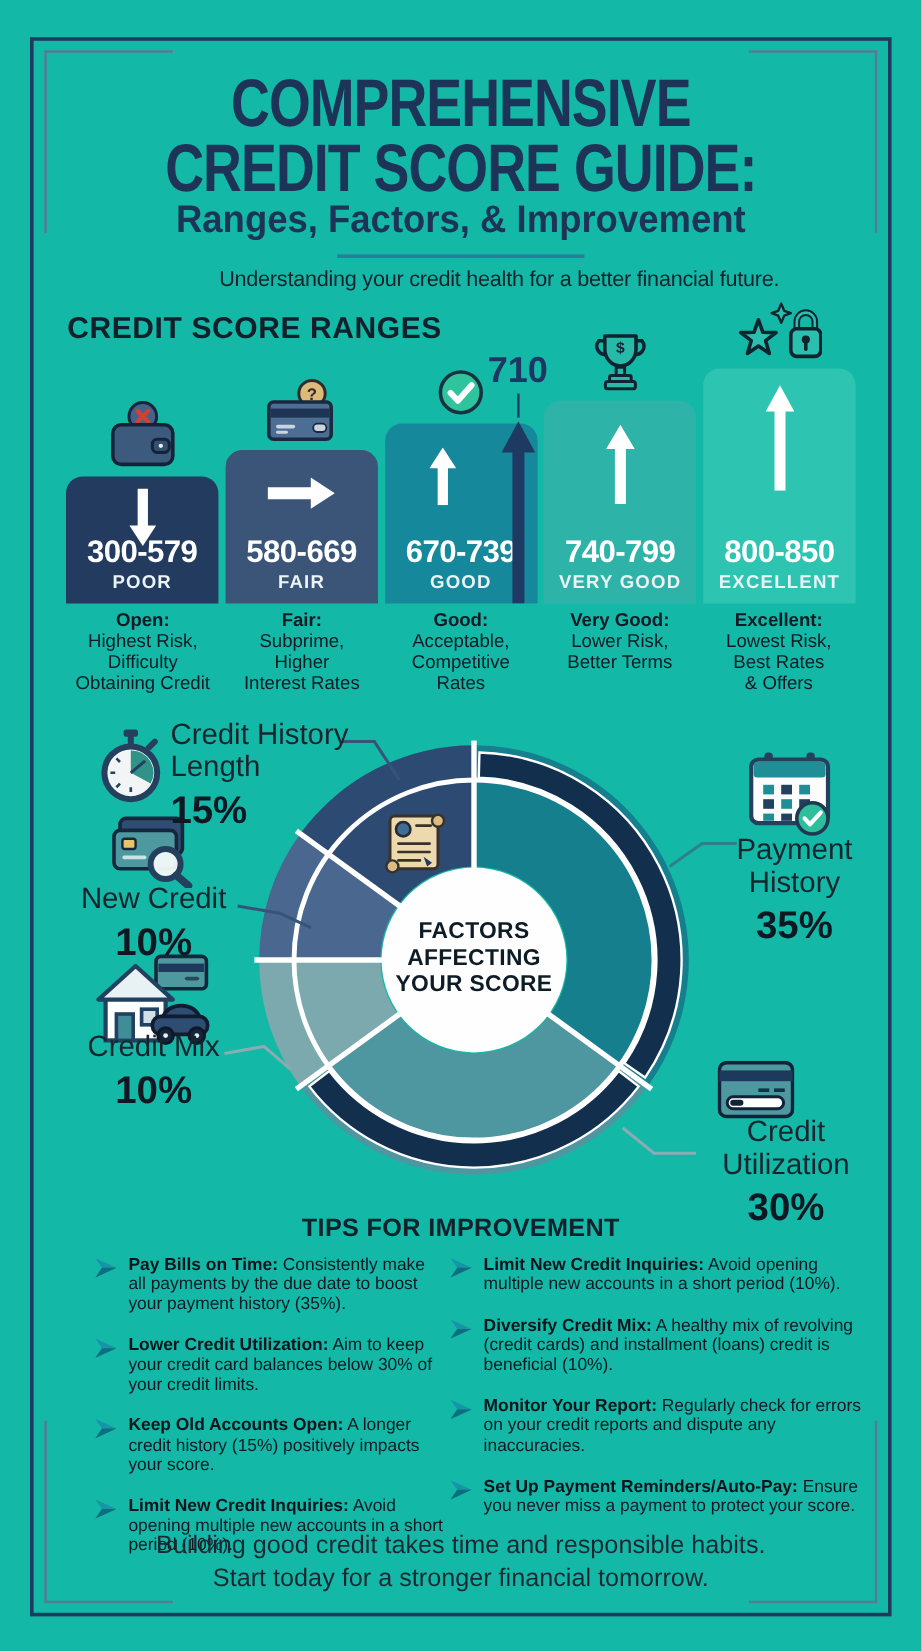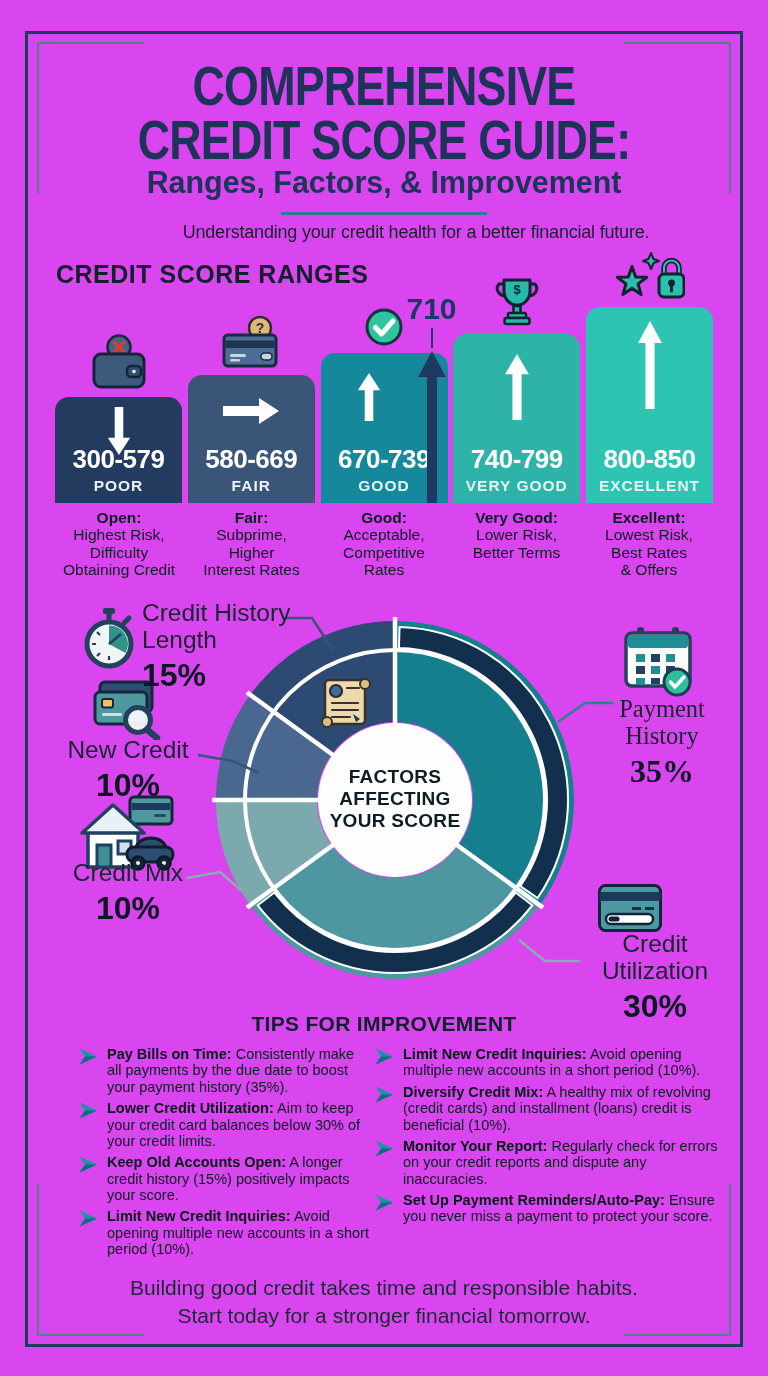--- a/index.html
+++ b/index.html
@@ -1,16 +1,16 @@
 <!DOCTYPE html>
 <html><head>
 <meta charset="utf-8">
 <style>
   html,body{margin:0;padding:0;background:#ecf4f5;}
-  .page{position:relative;width:768px;height:1376px;background:#d946ef;overflow:hidden;
+  .page{position:relative;width:768px;height:1376px;background:#14b8a6;overflow:hidden;
         font-family:"Liberation Sans",sans-serif;color:#13202c;}
   .pre{white-space:pre-line;}
   
   .frame{position:absolute;left:25px;top:31px;right:25px;bottom:29px;border:3px solid #1e3a5f;}
   .bk{position:absolute;width:105px;height:150px;border-color:#587a93;border-style:solid;}
   .bk.tl{left:37px;top:42px;border-width:2px 0 0 2px;}
   .bk.tr{right:37px;top:42px;border-width:2px 2px 0 0;}
   .bk.bl{left:37px;bottom:40px;border-width:0 0 2px 2px;}
   .bk.br{right:37px;bottom:40px;border-width:0 2px 2px 0;}
   
@@ -46,28 +46,28 @@
   
   .donut-svg{position:absolute;left:205px;top:610px;}
   .center-text{position:absolute;left:300px;top:766px;width:190px;text-align:center;
                font-size:19px;font-weight:800;line-height:1.16;letter-spacing:0.3px;color:#0e1c26;}
   .legend{position:absolute;}
   .legend .lname{font-size:24.5px;font-weight:500;line-height:1.1;color:#18242e;}
   .legend .lpct{font-size:32px;font-weight:800;color:#0d1822;margin-top:3px;}
   .lg-chl{left:142px;top:600px;text-align:left;}
   .lg-nc{left:38px;top:737px;width:180px;text-align:center;}
   .lg-cm{left:38px;top:860px;width:180px;text-align:center;}
-  .lg-ph{left:572px;top:696px;width:180px;text-align:center;font-family:Liberation Serif, serif;}
+  .lg-ph{left:572px;top:696px;width:180px;text-align:center;}
   .lg-cu{left:562px;top:931px;width:186px;text-align:center;}
   .licon{position:absolute;}
   .connectors{position:absolute;left:0;top:595px;pointer-events:none;}
   
   .tips-heading{position:absolute;left:0;top:1012px;width:768px;text-align:center;font-size:21px;
                 font-weight:800;color:#10202c;letter-spacing:0.3px;}
-  .tips-col{position:absolute;display:flex;flex-direction:column;gap:5px;}
+  .tips-col{position:absolute;display:flex;flex-direction:column;gap:18px;}
   .tips-left{left:78px;top:1046px;width:294px;}
   .tips-right{left:374px;top:1046px;width:348px;}
   .tip{display:flex;align-items:flex-start;}
   .tip .bullet{flex:0 0 auto;margin:2px 9px 0 0;}
   .tip-text{font-size:14.5px;line-height:1.13;color:#0d1822;}
   .tip-text b{font-weight:800;color:#0a141c;}
   
   .footer{position:absolute;left:0;top:1274px;width:768px;text-align:center;font-size:21px;
           font-weight:400;line-height:1.32;color:#1b2833;}
 </style>

